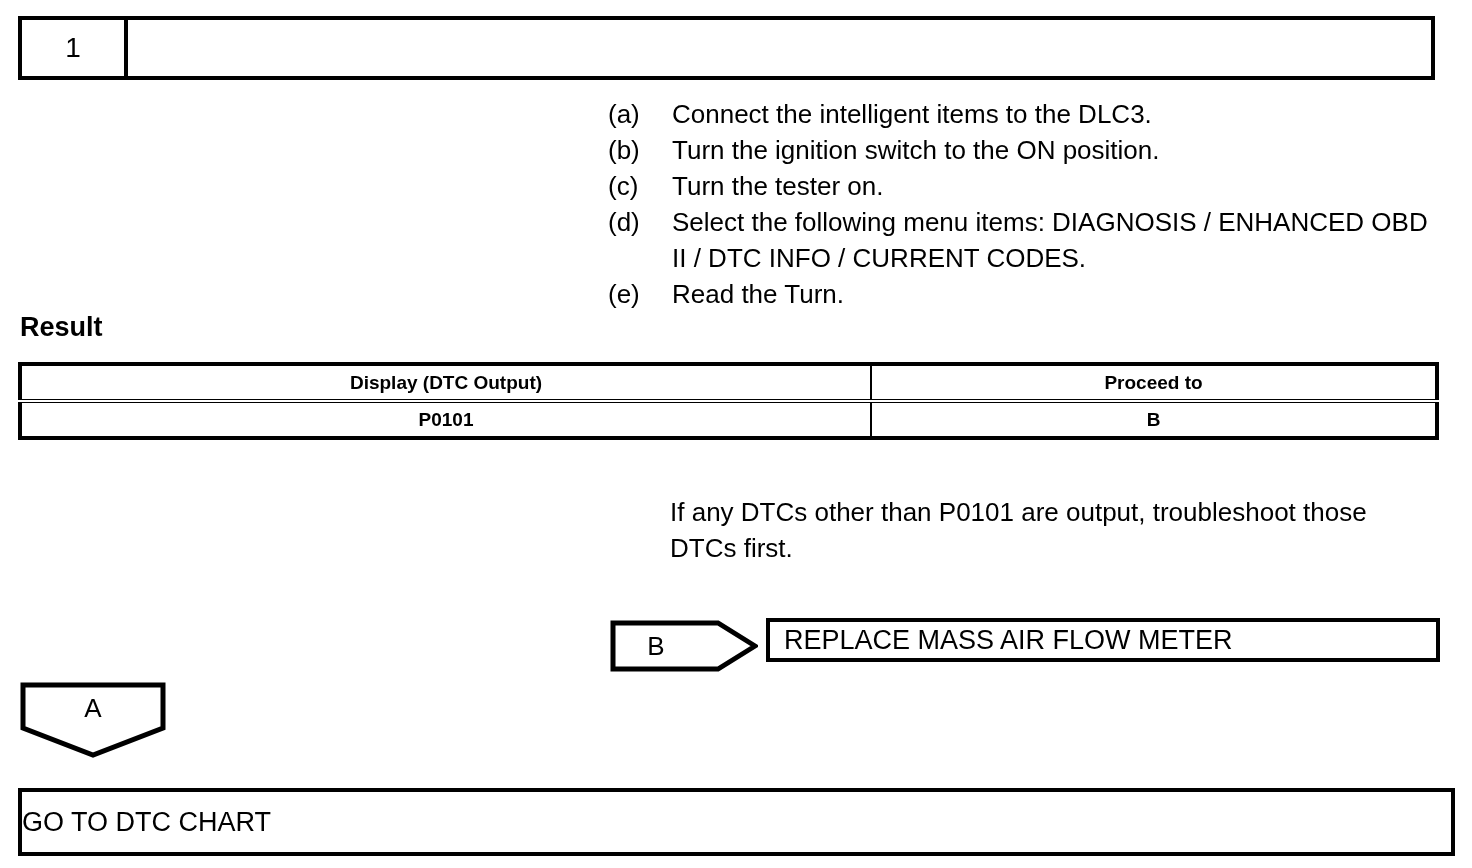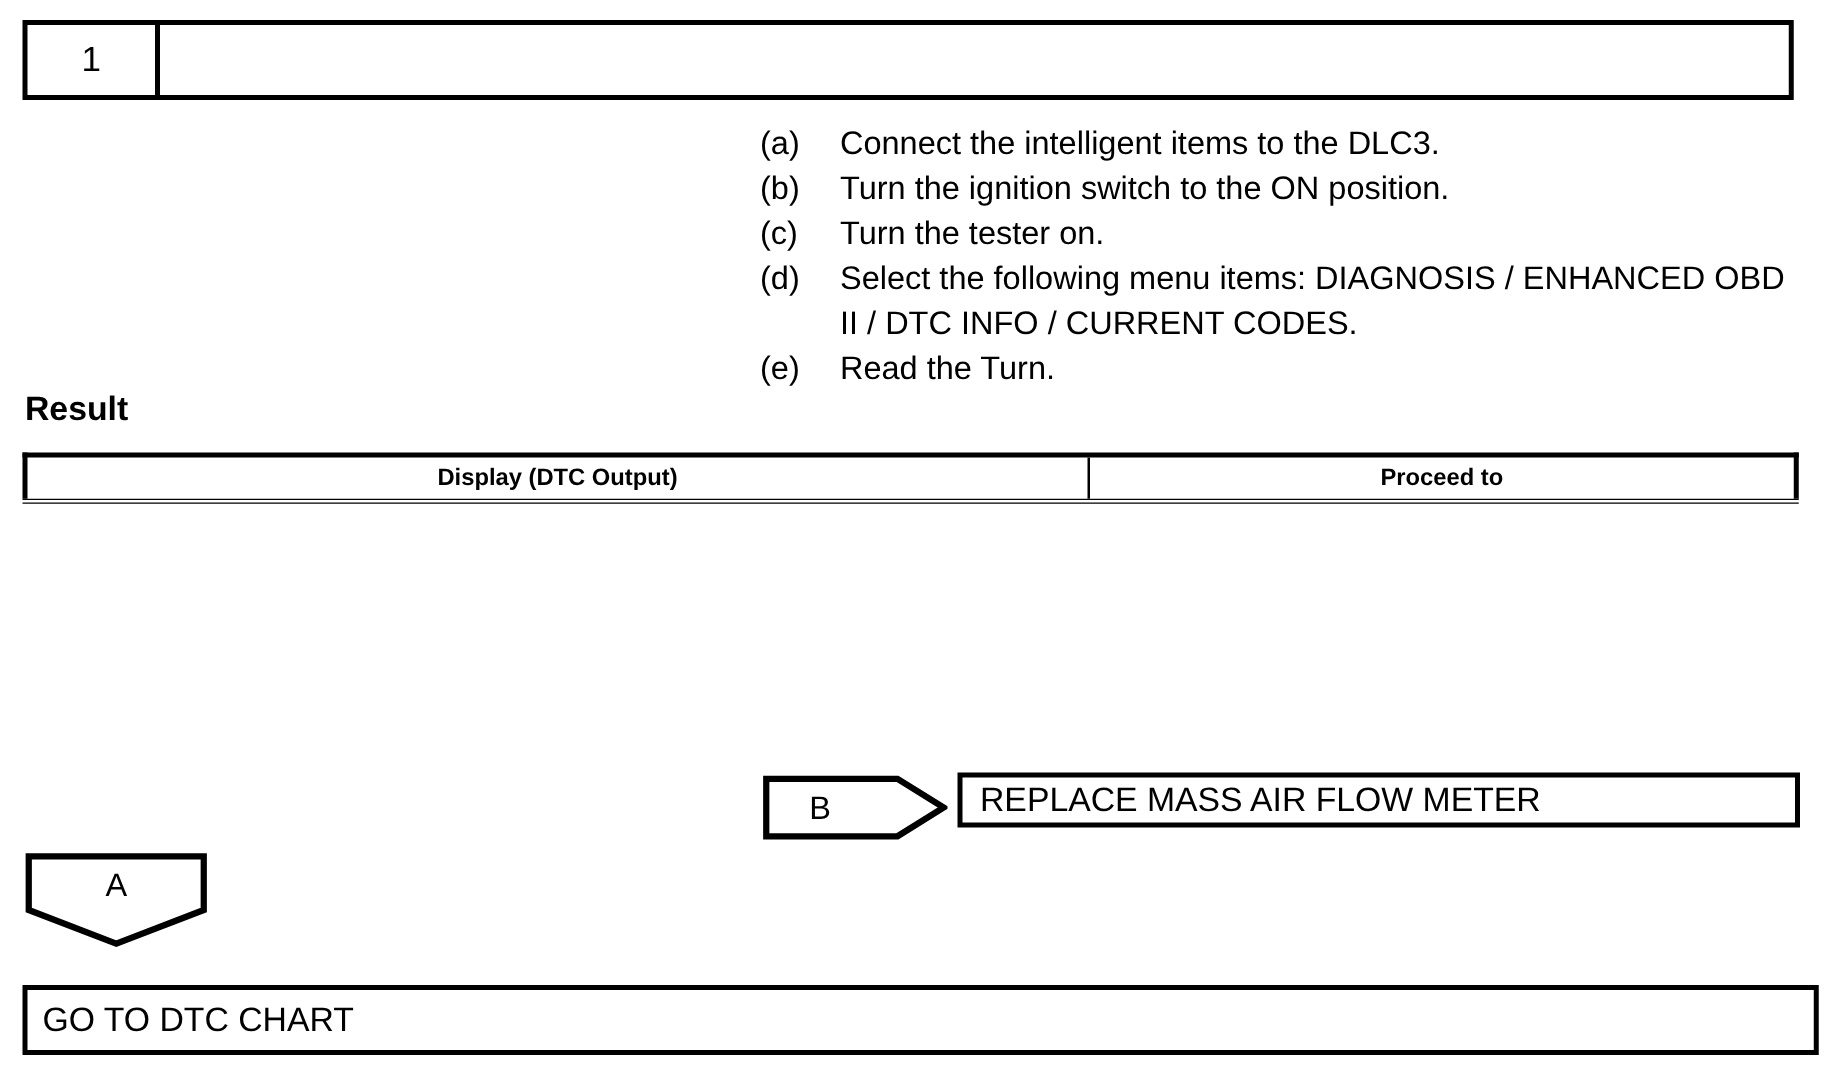--- a/index.html
+++ b/index.html
@@ -173,26 +173,26 @@
     justify-content: center;
     font-size: 26px;
   }
 
   
   .bottom-box {
     position: absolute;
     left: 18px;
     top: 788px;
     width: 1437px;
-    height: 56px;
+    height: 68px;
     border: 4px solid #000;
     box-sizing: border-box;
     display: flex;
     align-items: center;
-    padding-left: 12px;
+    padding-left: 0;
     font-size: 27px;
     white-space: nowrap;
   }
 </style>
 </head>
 <body>
 
 <div class="step-header">
   <div class="step-number-cell">1</div>
 </div>
@@ -227,24 +227,29 @@
       <col class="c1">
       <col class="c2">
     </colgroup>
   <thead>
     <tr>
       <th class="outer-l">Display (DTC Output)</th>
       <th class="outer-r">Proceed to</th>
     </tr>
   </thead>
   <tbody>
+    <tr>
+      <td class="outer-l">P0101</td>
+      <td class="outer-r">B</td>
+    </tr>
   </tbody>
 </table>
 
 <div class="hint-block">
+  <div>If any DTCs other than P0101 are output, troubleshoot those DTCs first.</div>
 </div>
 
 <div class="conn-b">
   <svg width="148" height="52" viewBox="0 0 148 52">
     <polygon points="3,3 108,3 145,26 108,49 3,49" fill="#ffffff" stroke="#000000" stroke-width="5" stroke-linejoin="miter"></polygon>
   </svg>
   <div class="conn-b-label">B</div>
 </div>
 <div class="action-box">REPLACE MASS AIR FLOW METER</div>
 

